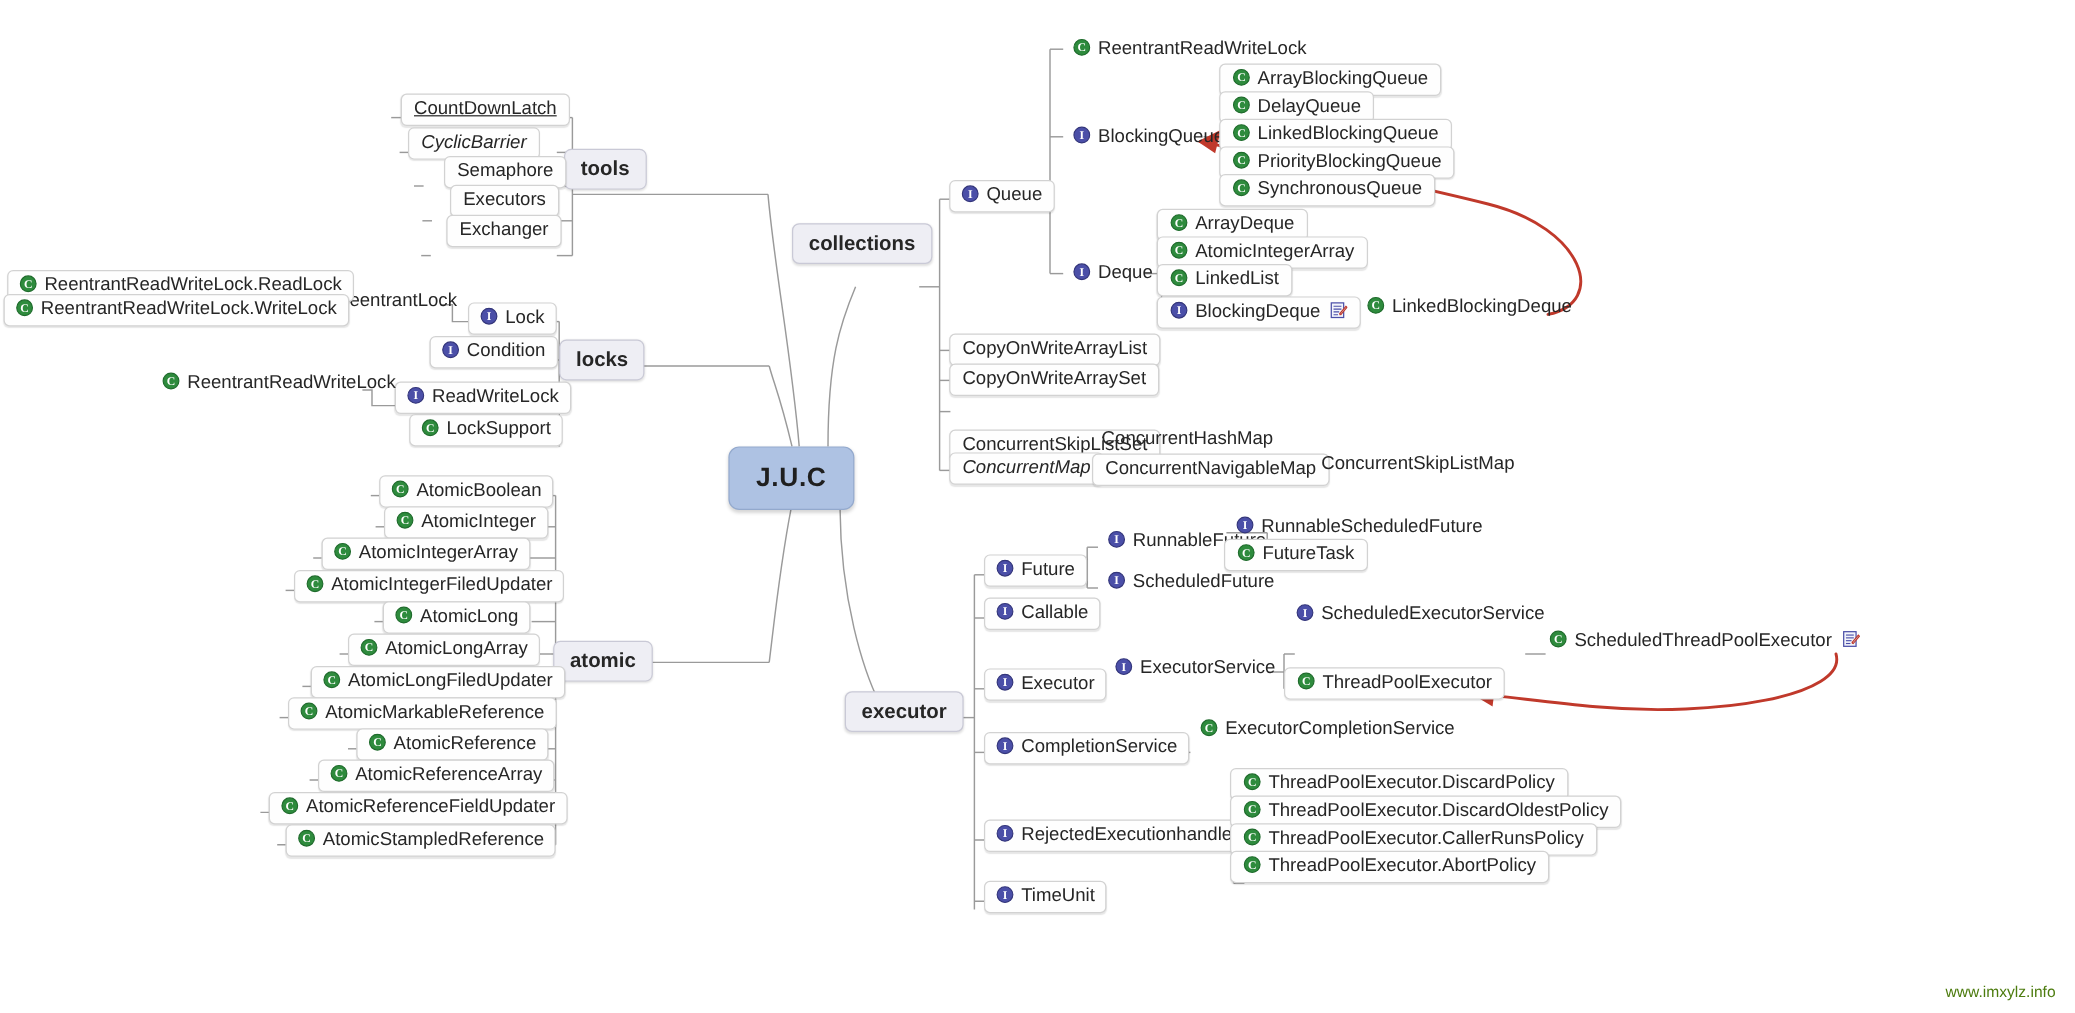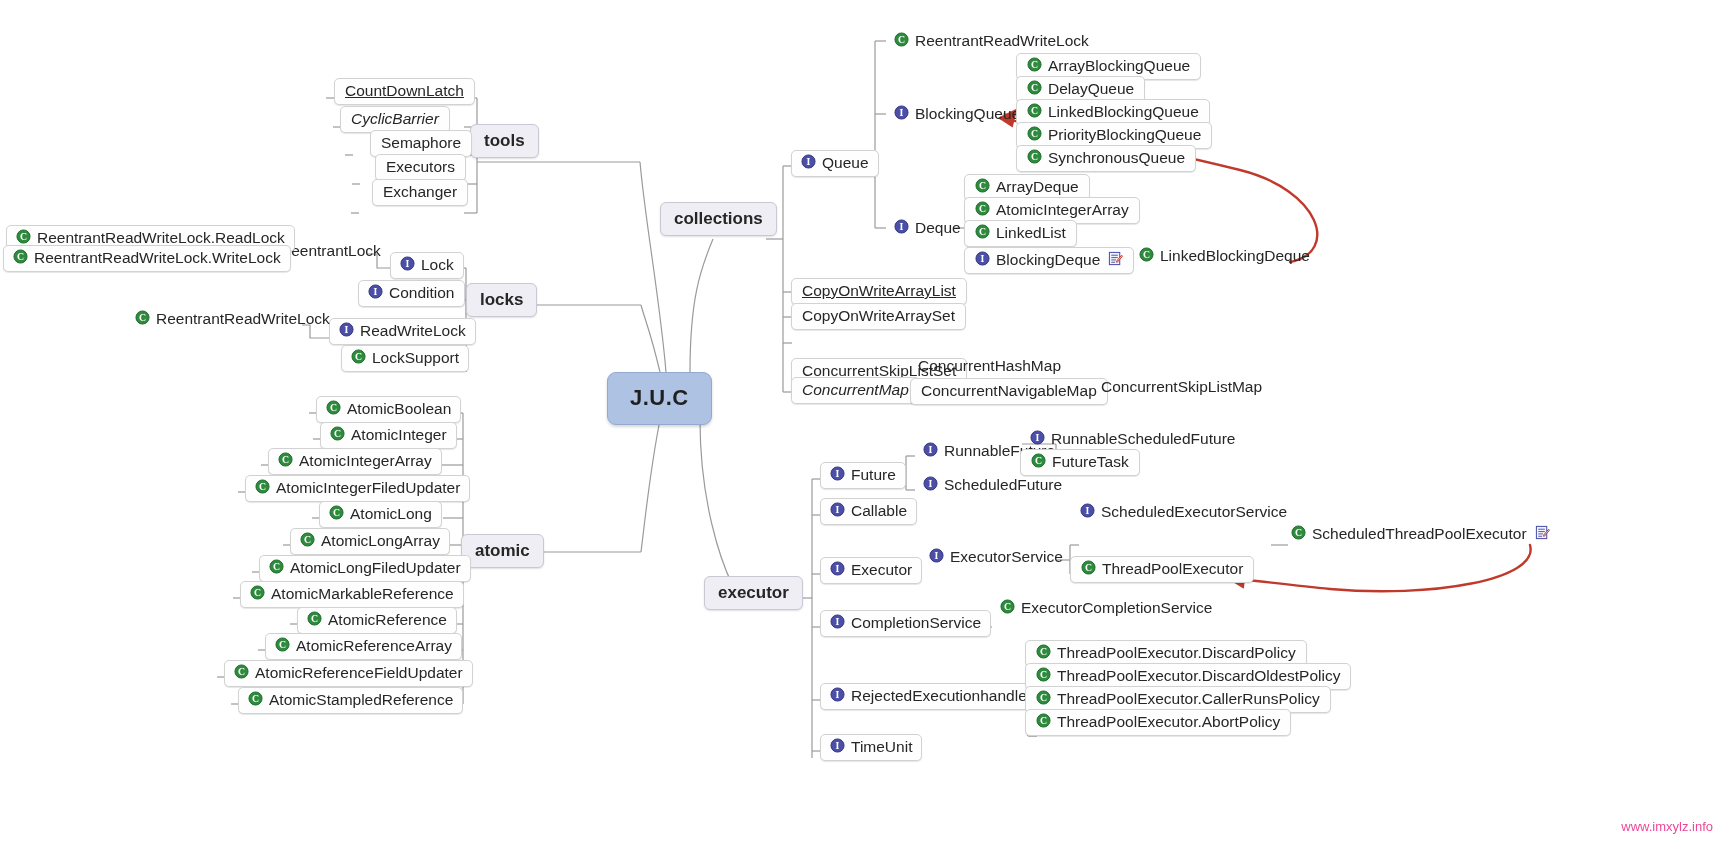--- a/index.html
+++ b/index.html
@@ -71,21 +71,21 @@
     top:-1px;
   }
   .ico svg{display:block;width:15px;height:15px;}
   .noteico{
     display:inline-block;width:15px;height:15px;margin-left:8px;flex:0 0 auto;position:relative;top:-1px;
   }
   .noteico svg{display:block;width:15px;height:15px;}
 
   .watermark{
     position:absolute;right:16px;bottom:10px;
-    font-size:13px;color:#ec4899;
+    font-size:13px;color:#4d7c0f;
     font-family:"Liberation Sans","DejaVu Sans",sans-serif;
     z-index:9;
   }
 </style>
 </head>
 <body>
 
 <div id="canvas">
 
   <svg class="lines" viewBox="0 0 1729 844">
@@ -250,21 +250,21 @@
 
   <div class="node branch" style="left:470px;top:124px;">
     <span class="lbl">tools</span>
   </div>
   <div class="node branch" style="left:466px;top:283px;">
     <span class="lbl">locks</span>
   </div>
   <div class="node branch" style="left:461px;top:534px;">
     <span class="lbl">atomic</span>
   </div>
-  <div class="node branch" style="left:660px;top:202px;">
+  <div class="node branch" style="left:660px;top:186px;">
     <span class="lbl">collections</span>
   </div>
   <div class="node branch" style="left:704px;top:576px;">
     <span class="lbl">executor</span>
   </div>
 
   <div class="node plain" style="left:334px;top:78px;text-decoration:underline;">
     <span class="lbl">CountDownLatch</span>
   </div>
   <div class="node plain" style="left:340px;top:106px;font-style:italic;">
@@ -481,21 +481,21 @@
   <div class="node" style="left:791px;top:150px;">
     <span class="ico">
         <svg viewBox="0 0 16 16">
           <circle cx="8" cy="8" r="7" fill="#4b4fa8"></circle>
           <circle cx="8" cy="8" r="7" fill="none" stroke="#33357a" stroke-width="1"></circle>
           <text x="8" y="11.6" text-anchor="middle" font-family="Liberation Serif,serif" font-size="10.5" font-weight="bold" fill="#ffffff">I</text>
         </svg>
       </span>
     <span class="lbl">Queue</span>
   </div>
-  <div class="node plain" style="left:791px;top:278px;text-decoration:underline;">
+  <div class="node plain" style="left:791px;top:278px;">
     <span class="lbl">CopyOnWriteArrayList</span>
   </div>
   <div class="node plain" style="left:791px;top:303px;">
     <span class="lbl">CopyOnWriteArraySet</span>
   </div>
   <div class="node plain" style="left:791px;top:328px;margin-top:30px;">
     <span class="lbl">ConcurrentSkipListSet</span>
   </div>
   <div class="node plain" style="left:791px;top:377px;font-style:italic;">
     <span class="lbl">ConcurrentMap</span>

